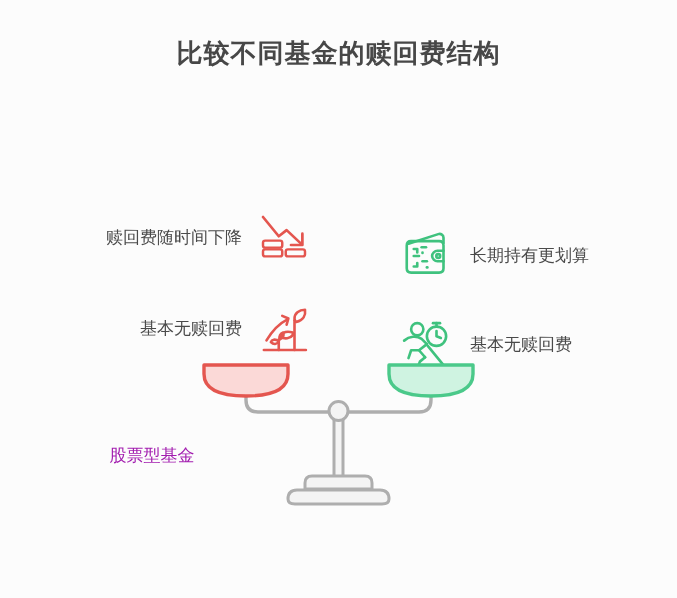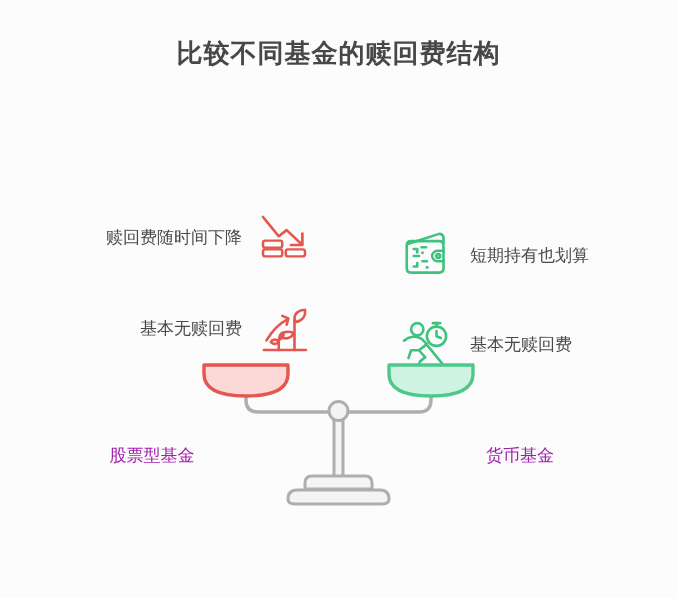--- a/index.html
+++ b/index.html
@@ -180,21 +180,21 @@
 
             <polyline points="18,24 22,24 22,28"></polyline>
             <polyline points="18,44 22,44 22,40"></polyline>
             <line x1="18" y1="32" x2="24" y2="32"></line>
             <line x1="28" y1="38" x2="33" y2="38"></line>
             <line x1="27" y1="22" x2="32" y2="22"></line>
             <line x1="28" y1="28" x2="28" y2="28.6"></line>
             <line x1="33" y1="45" x2="33.6" y2="45"></line>
           </g>
         </svg>
-        <div class="feature-label">短期持有也划算</div>
+        <div class="feature-label">长期持有更划算</div>
       </div>
 
       <div class="feature row-b">
         <svg class="feature-icon" viewBox="0 0 64 64">
           <g fill="none" stroke="#3fc27e" stroke-width="3" stroke-linecap="round" stroke-linejoin="round">
 
             <circle cx="22" cy="14" r="7"></circle>
 
             <path d="M7 27c6-5 14-6 20-2l6 6"></path>
 
@@ -230,16 +230,15 @@
 
     <path d="M288 147 Q288 138 297 138 H380 Q389 138 389 147 Q389 152 382 152 H295 Q288 152 288 147 Z" fill="#f4f4f4" stroke="#aeaeae" stroke-width="3" stroke-linejoin="round"></path>
 
     <path d="M204 13 H288 V22 Q288 44 246 44 Q204 44 204 22 Z" fill="#fbd9d7" stroke="#e4564f" stroke-width="3.4" stroke-linejoin="round"></path>
 
     <path d="M389 13 H473 V22 Q473 44 431 44 Q389 44 389 22 Z" fill="#cff3e1" stroke="#4bc98a" stroke-width="3.4" stroke-linejoin="round"></path>
   </svg>
 
   <div class="captions">
     <div class="caption caption-left">股票型基金</div>
-    <div class="caption caption-right">货币基金</div>
   </div>
 
 </div>
 
 </body></html>

